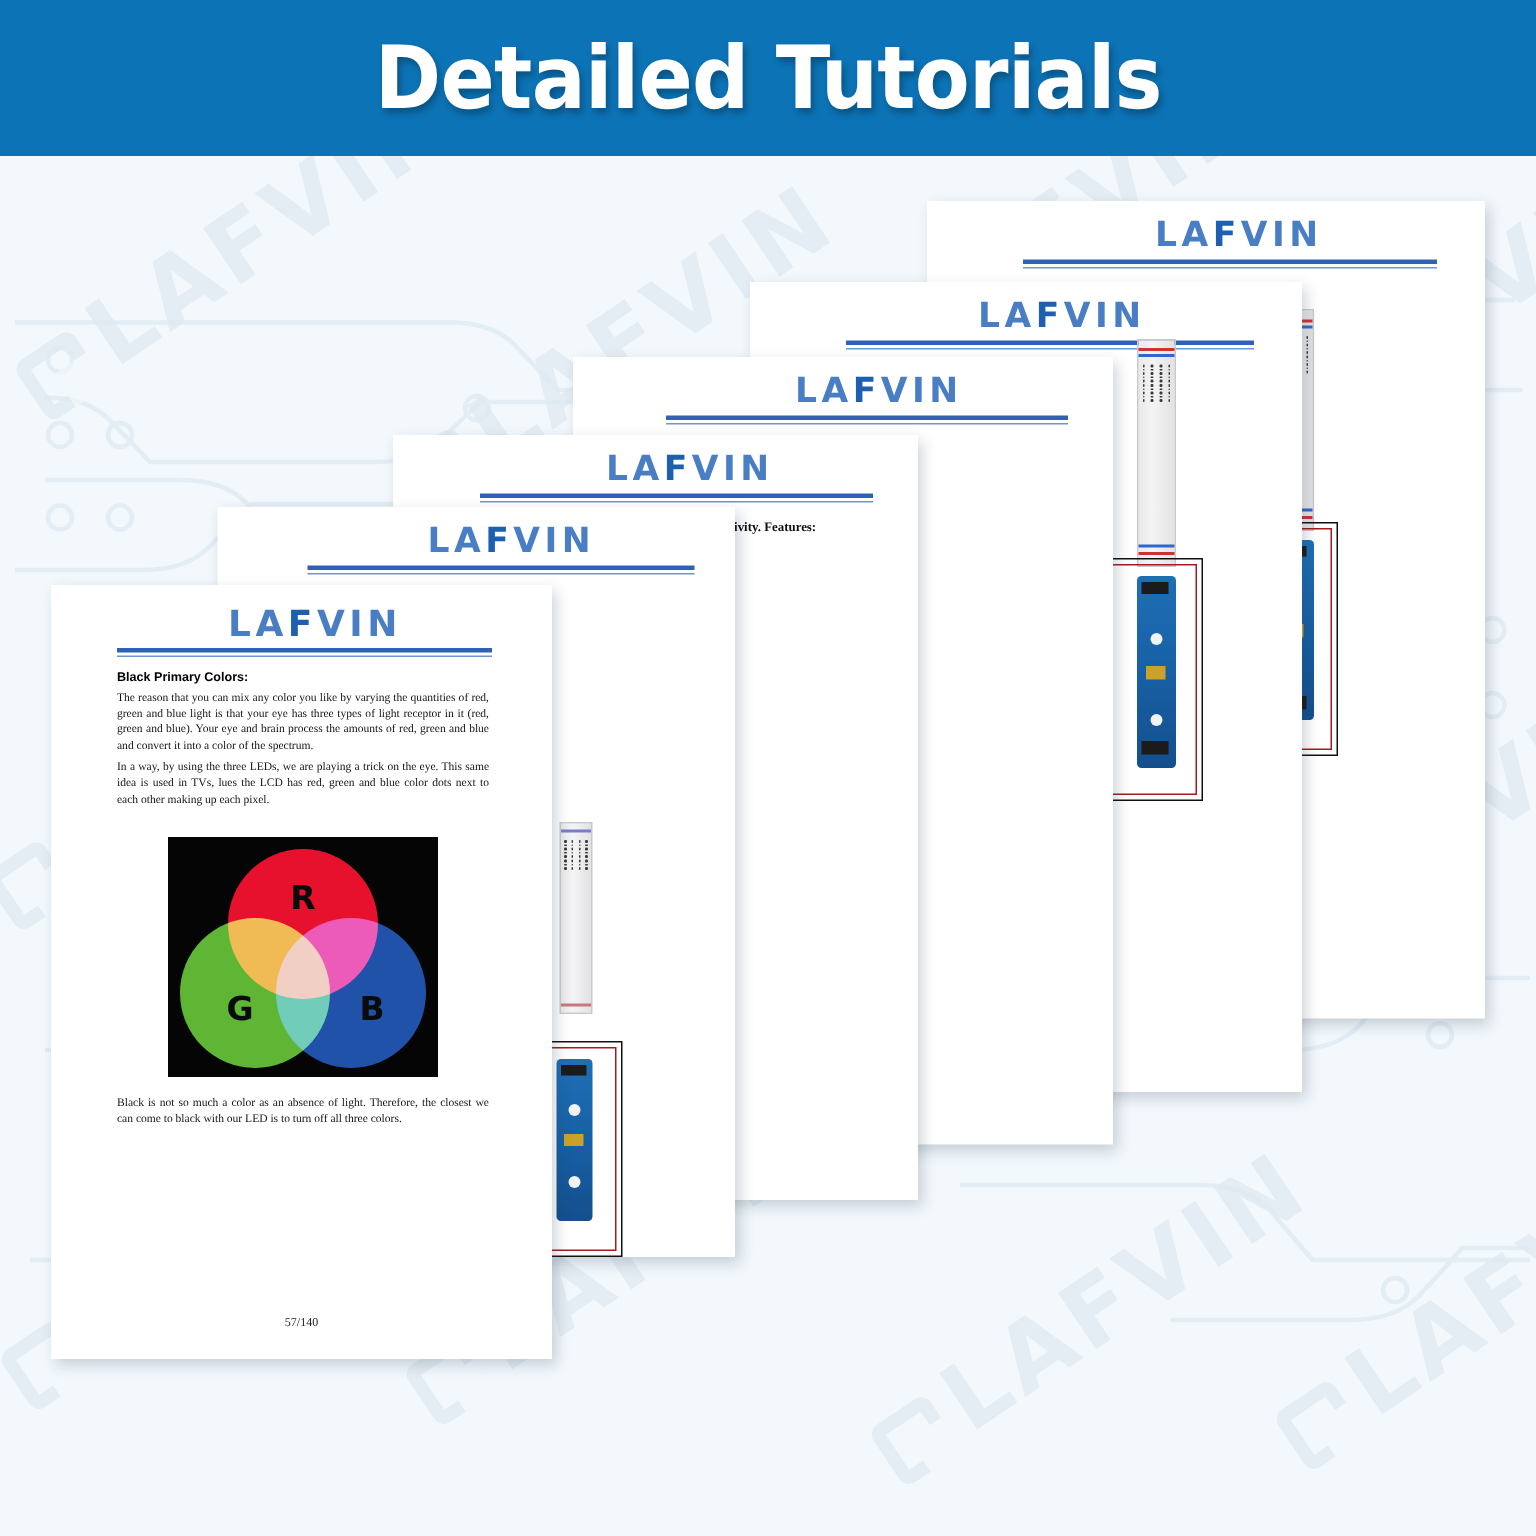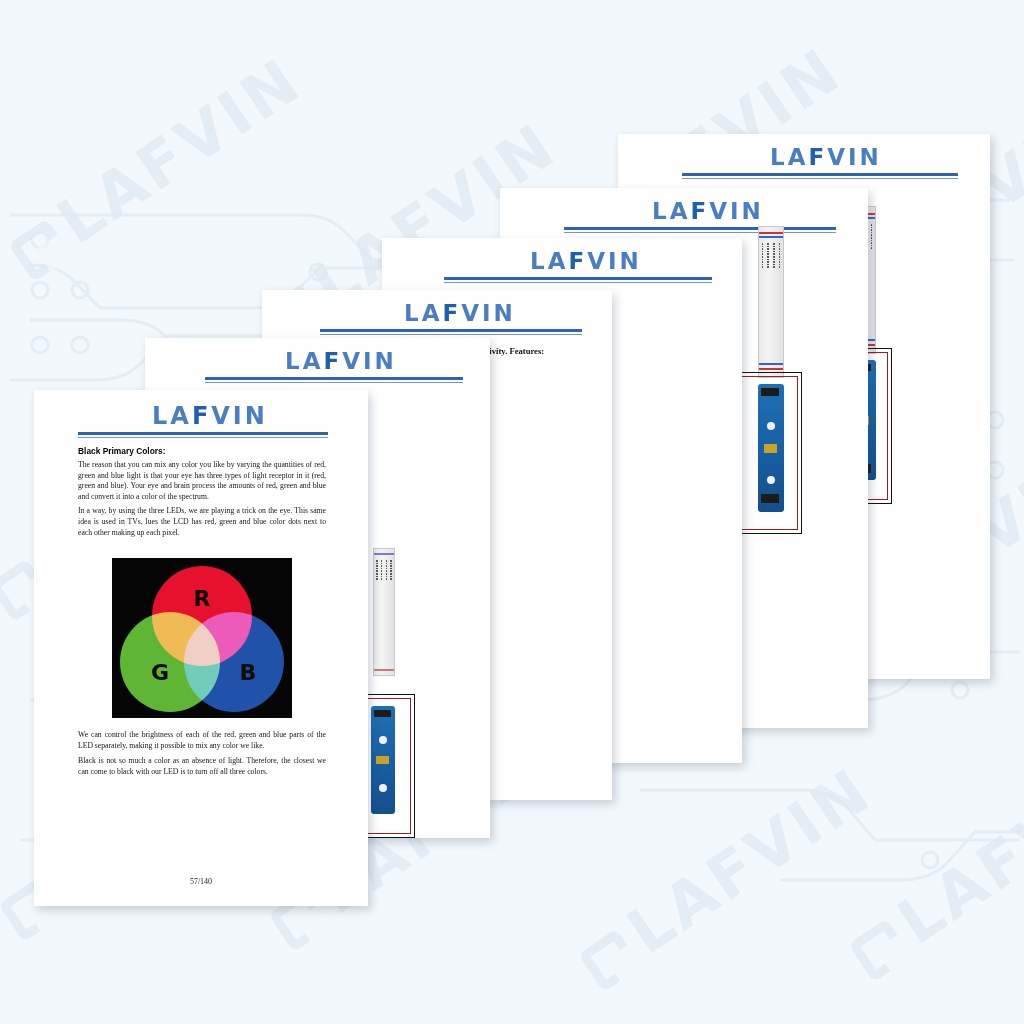--- a/index.html
+++ b/index.html
@@ -690,22 +690,24 @@
           <circle cx="58" cy="104" r="50" fill="#5cb531" style="mix-blend-mode:screen"></circle>
           <circle cx="122" cy="104" r="50" fill="#1c4fa8" style="mix-blend-mode:screen"></circle>
         </g>
         <text x="90" y="48" fill="#0b0b0b" font-family="DejaVu Sans, sans-serif" font-size="22" font-weight="700" text-anchor="middle">R</text>
         <text x="48" y="122" fill="#0b0b0b" font-family="DejaVu Sans, sans-serif" font-size="22" font-weight="700" text-anchor="middle">G</text>
         <text x="136" y="122" fill="#0b0b0b" font-family="DejaVu Sans, sans-serif" font-size="22" font-weight="700" text-anchor="middle">B</text>
       </svg>
     </div>
 
     <div class="p1-body-2">
-      <p>We can control the brightness of each of the red, green and blue parts of the LED separately, making it possible to mix any color we like.</p>
       <p>Black is not so much a color as an absence of light. Therefore, the closest we can come to black with our LED is to turn off all three colors.</p>
     </div>
 
     <div class="pagenum">57/140</div>
   </div>
 
+  <div class="header">
+    <h1>Detailed Tutorials</h1>
+  </div>
 
 
 </div>
 
 </body></html>

